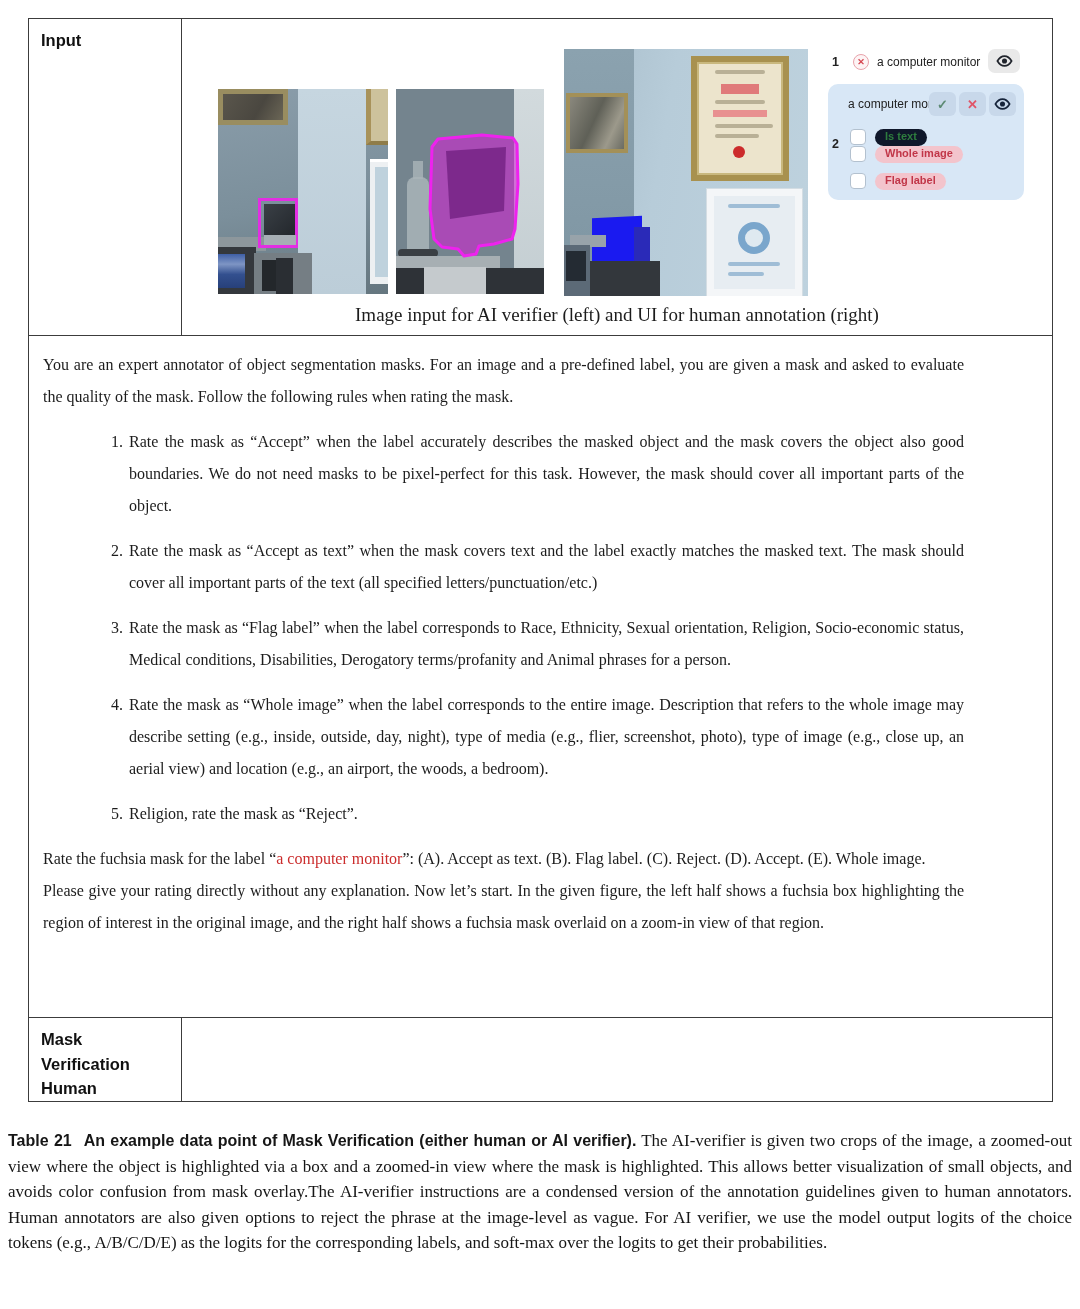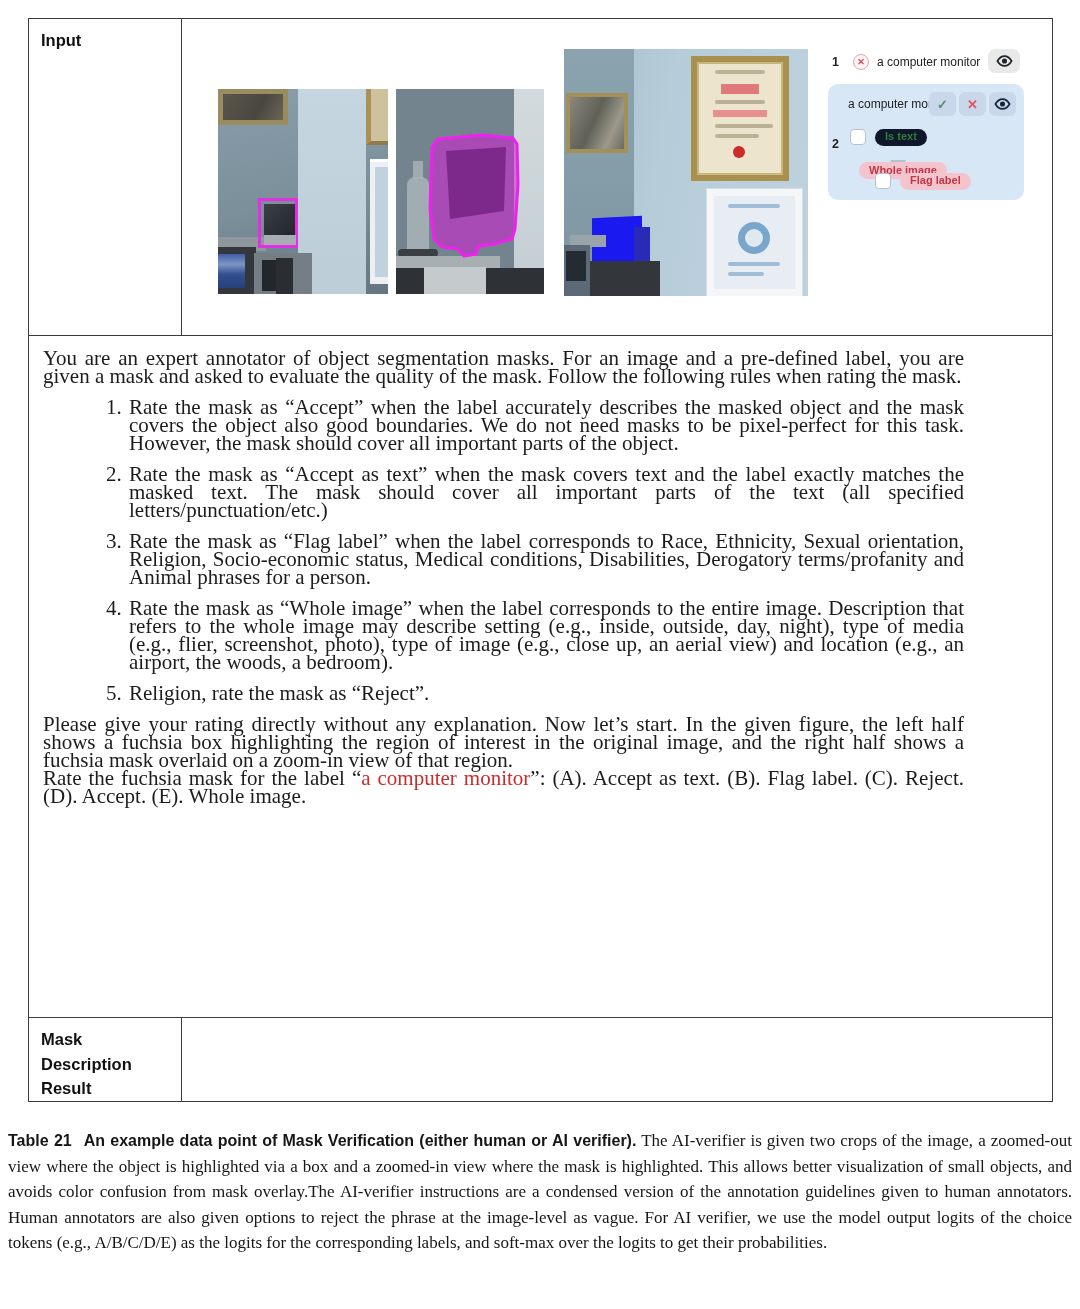--- a/index.html
+++ b/index.html
@@ -87,32 +87,32 @@
               border: none; border-radius: 7px; display: flex; align-items: center; justify-content: center; }
   .ui-panel { position: absolute; left: 6px; top: 37px; width: 196px; height: 116px; background: #d8e7f6; border-radius: 10px; }
   .panel-header { position: absolute; left: 0; top: 8px; width: 100%; height: 24px; }
   .panel-label { position: absolute; left: 20px; top: 5px; font-size: 12px; color: #222; }
   .btn-group { position: absolute; right: 8px; top: 0; display: flex; gap: 3px; }
   .mini-btn { width: 27px; height: 24px; border: none; border-radius: 6px; background: #c8d8ea;
               display: flex; align-items: center; justify-content: center; font-size: 13px; font-weight: bold; }
   .mini-check { color: #5d8a74; }
   .mini-x { color: #e05568; }
   .cb-row { position: absolute; left: 22px; display: flex; align-items: center; height: 18px; }
-  .cb-row-0 { top: 44px; } .cb-row-1 { top: 76px; flex-direction: column; } .cb-row-2 { top: 88px; margin-left: 25px; }
+  .cb-row-0 { top: 44px; } .cb-row-1 { top: 61px; } .cb-row-2 { top: 88px; }
   .checkbox { width: 16px; height: 16px; background: #fff; border: 1.5px solid #b3c1cf; border-radius: 4px; }
   .pill { margin-left: 9px; padding: 2.5px 10px 3.5px 10px; border-radius: 10px; font-size: 11px; font-weight: bold; line-height: 1; }
   .pill-green { background: #0f172a; color: #2e7d3e; }
   .pill-red { background: #f3c4cc; color: #c13648; }
   .num2 { position: absolute; left: 10px; top: 90px; }
 
   .fig-caption { position: absolute; left: 0; right: 0; top: 285px; text-align: center;
                  font-size: 19px; color: #1c1c1c; }
 
   
-  .instr-body { padding: 13px 88px 0 14px; font-size: 21px; line-height: 18px; text-align: justify; }
+  .instr-body { padding: 13px 88px 0 14px; font-size: 16px; line-height: 32px; text-align: justify; }
   .instr-body p { margin: 0; }
   .instr-list { margin: 13px 0 0 0; padding-left: 84px; }
   .instr-list li { margin-bottom: 13px; padding-left: 2px; }
   .red-label { color: #cb2c2c; }
 
   
   .result-body { display: flex; align-items: center; height: 100%; padding-left: 14px; font-size: 17.5px; }
 
   
   .caption { position: absolute; left: 8px; top: 1128px; width: 1064px;
@@ -225,43 +225,44 @@
                 <span class="pill pill-red">Whole image</span>
               </div>
               <div class="cb-row cb-row-2">
                 <span class="checkbox"></span>
                 <span class="pill pill-red">Flag label</span>
               </div>
             </div>
             <span class="ui-num num2">2</span>
           </div>
 
+          <div class="fig-caption">Image input for AI verifier (left) and UI for human annotation (right)</div>
         </div>
       </div>
     </div>
 
     <div class="trow row-instr">
       <div class="ccell">
         <div class="instr-body">
           <p>You are an expert annotator of object segmentation masks.  For an image and a pre-defined label, you are given a mask and asked to evaluate the quality of the mask. Follow the following rules when rating the mask.</p>
           <ol class="instr-list">
             <li>Rate the mask as “Accept” when the label accurately describes the masked object and the mask covers the object also good boundaries.  We do not need masks to be pixel-perfect for this task.  However, the mask should cover all important parts of the object.</li>
             <li>Rate the mask as “Accept as text” when the mask covers text and the label exactly matches the masked text.  The mask should cover all important parts of the text (all specified letters/punctuation/etc.)</li>
             <li>Rate the mask as “Flag label” when the label corresponds to Race, Ethnicity, Sexual orientation, Religion, Socio-economic status, Medical conditions, Disabilities, Derogatory terms/profanity and Animal phrases for a person.</li>
             <li>Rate the mask as “Whole image” when the label corresponds to the entire image.  Description that refers to the whole image may describe setting (e.g., inside, outside, day, night), type of media (e.g., flier, screenshot, photo), type of image (e.g., close up, an aerial view) and location (e.g., an airport, the woods, a bedroom).</li>
             <li>Religion, rate the mask as “Reject”.</li>
           </ol>
+          <p><span>Rate the fuchsia mask for the label “</span><span class="red-label">a computer monitor</span><span>”: (A). Accept as text.  (B). Flag label.  (C). Reject.  (D). Accept.  (E). Whole image.</span></p>
           <p>Please give your rating directly without any explanation.  Now let’s start.  In the given figure, the left half shows a fuchsia box highlighting the region of interest in the original image, and the right half shows a fuchsia mask overlaid on a zoom-in view of that region.</p>
-          <p><span>Rate the fuchsia mask for the label “</span><span class="red-label">a computer monitor</span><span>”: (A). Accept as text.  (B). Flag label.  (C). Reject.  (D). Accept.  (E). Whole image.</span></p>
         </div>
       </div>
     </div>
 
     <div class="trow row-result">
-      <div class="hcell">Mask Description Result</div>
+      <div class="hcell">Mask Verification Human</div>
     </div>
 
   </div>
 
   <div class="caption">
     <span class="cap-bold cap-num">Table 21</span><span class="cap-bold">An example data point of Mask Verification (either human or AI verifier).</span><span> The AI-verifier is given two crops of the image, a zoomed-out view where the object is highlighted via a box and a zoomed-in view where the mask is highlighted.  This allows better visualization of small objects, and avoids color confusion from mask overlay.The AI-verifier instructions are a condensed version of the annotation guidelines given to human annotators.  Human annotators are also given options to reject the phrase at the image-level as vague.  For AI verifier, we use the model output logits of the choice tokens (e.g., A/B/C/D/E) as the logits for the corresponding labels, and soft-max over the logits to get their probabilities.</span>
   </div>
 
 </div>
 

